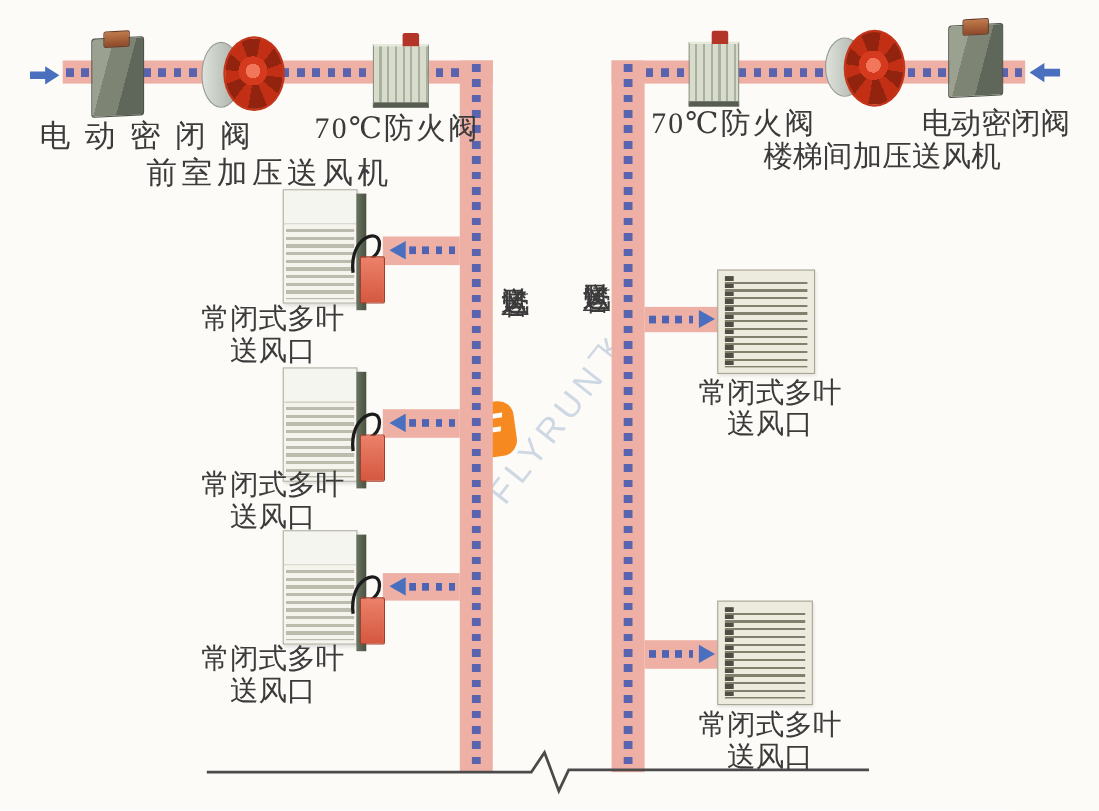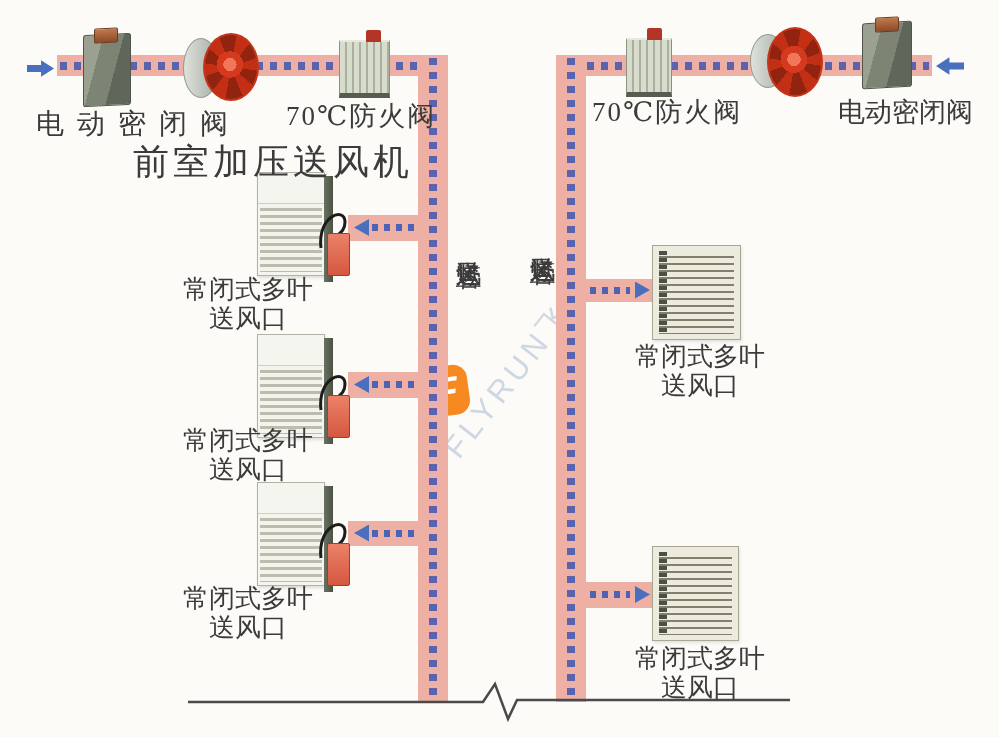--- a/index.html
+++ b/index.html
@@ -176,38 +176,39 @@
   </div>
   <div class="gr" style="left:652px;top:546px;width:85px;height:93px">
     <div class="gin"></div>
   </div>
 
   <svg class="abs" style="left:180px;top:678px" width="620" height="48" viewBox="0 0 620 48">
     <polyline points="8,24 303,24 315,6 328,41 337,22 610,22" fill="none" stroke="#4a4a4a" stroke-width="2.5"></polyline>
   </svg>
 
   <div class="label" style="left:36px;top:105px;font-size:28px;letter-spacing:13px">电动密闭阀</div>
-  <div class="label" style="left:133px;top:138px;font-size:36px;letter-spacing:4px">前室加压送风机</div>
+  <div class="label" style="left:133px;top:138px;font-size:28px;letter-spacing:4px">前室加压送风机</div>
   <div class="label" style="left:286px;top:98px;letter-spacing:2px">70℃防火阀</div>
   <div class="vlabel" style="left:451px;top:241px">送风竖管</div>
   <div class="olabel" style="left:163px;top:275px">
       <div>常闭式多叶</div>
       <div>送风口</div>
     </div>
   <div class="olabel" style="left:163px;top:426px">
       <div>常闭式多叶</div>
       <div>送风口</div>
     </div>
   <div class="olabel" style="left:163px;top:584px">
       <div>常闭式多叶</div>
       <div>送风口</div>
     </div>
 
   <div class="label" style="left:592px;top:94px;letter-spacing:2px">70℃防火阀</div>
   <div class="label" style="left:838px;top:94px">电动密闭阀</div>
+  <div class="label" style="left:694px;top:124px">楼梯间加压送风机</div>
   <div class="vlabel" style="left:525px;top:237px">送风竖管</div>
   <div class="olabel" style="left:615px;top:342px">
       <div>常闭式多叶</div>
       <div>送风口</div>
     </div>
   <div class="olabel" style="left:615px;top:644px">
       <div>常闭式多叶</div>
       <div>送风口</div>
     </div>
 

